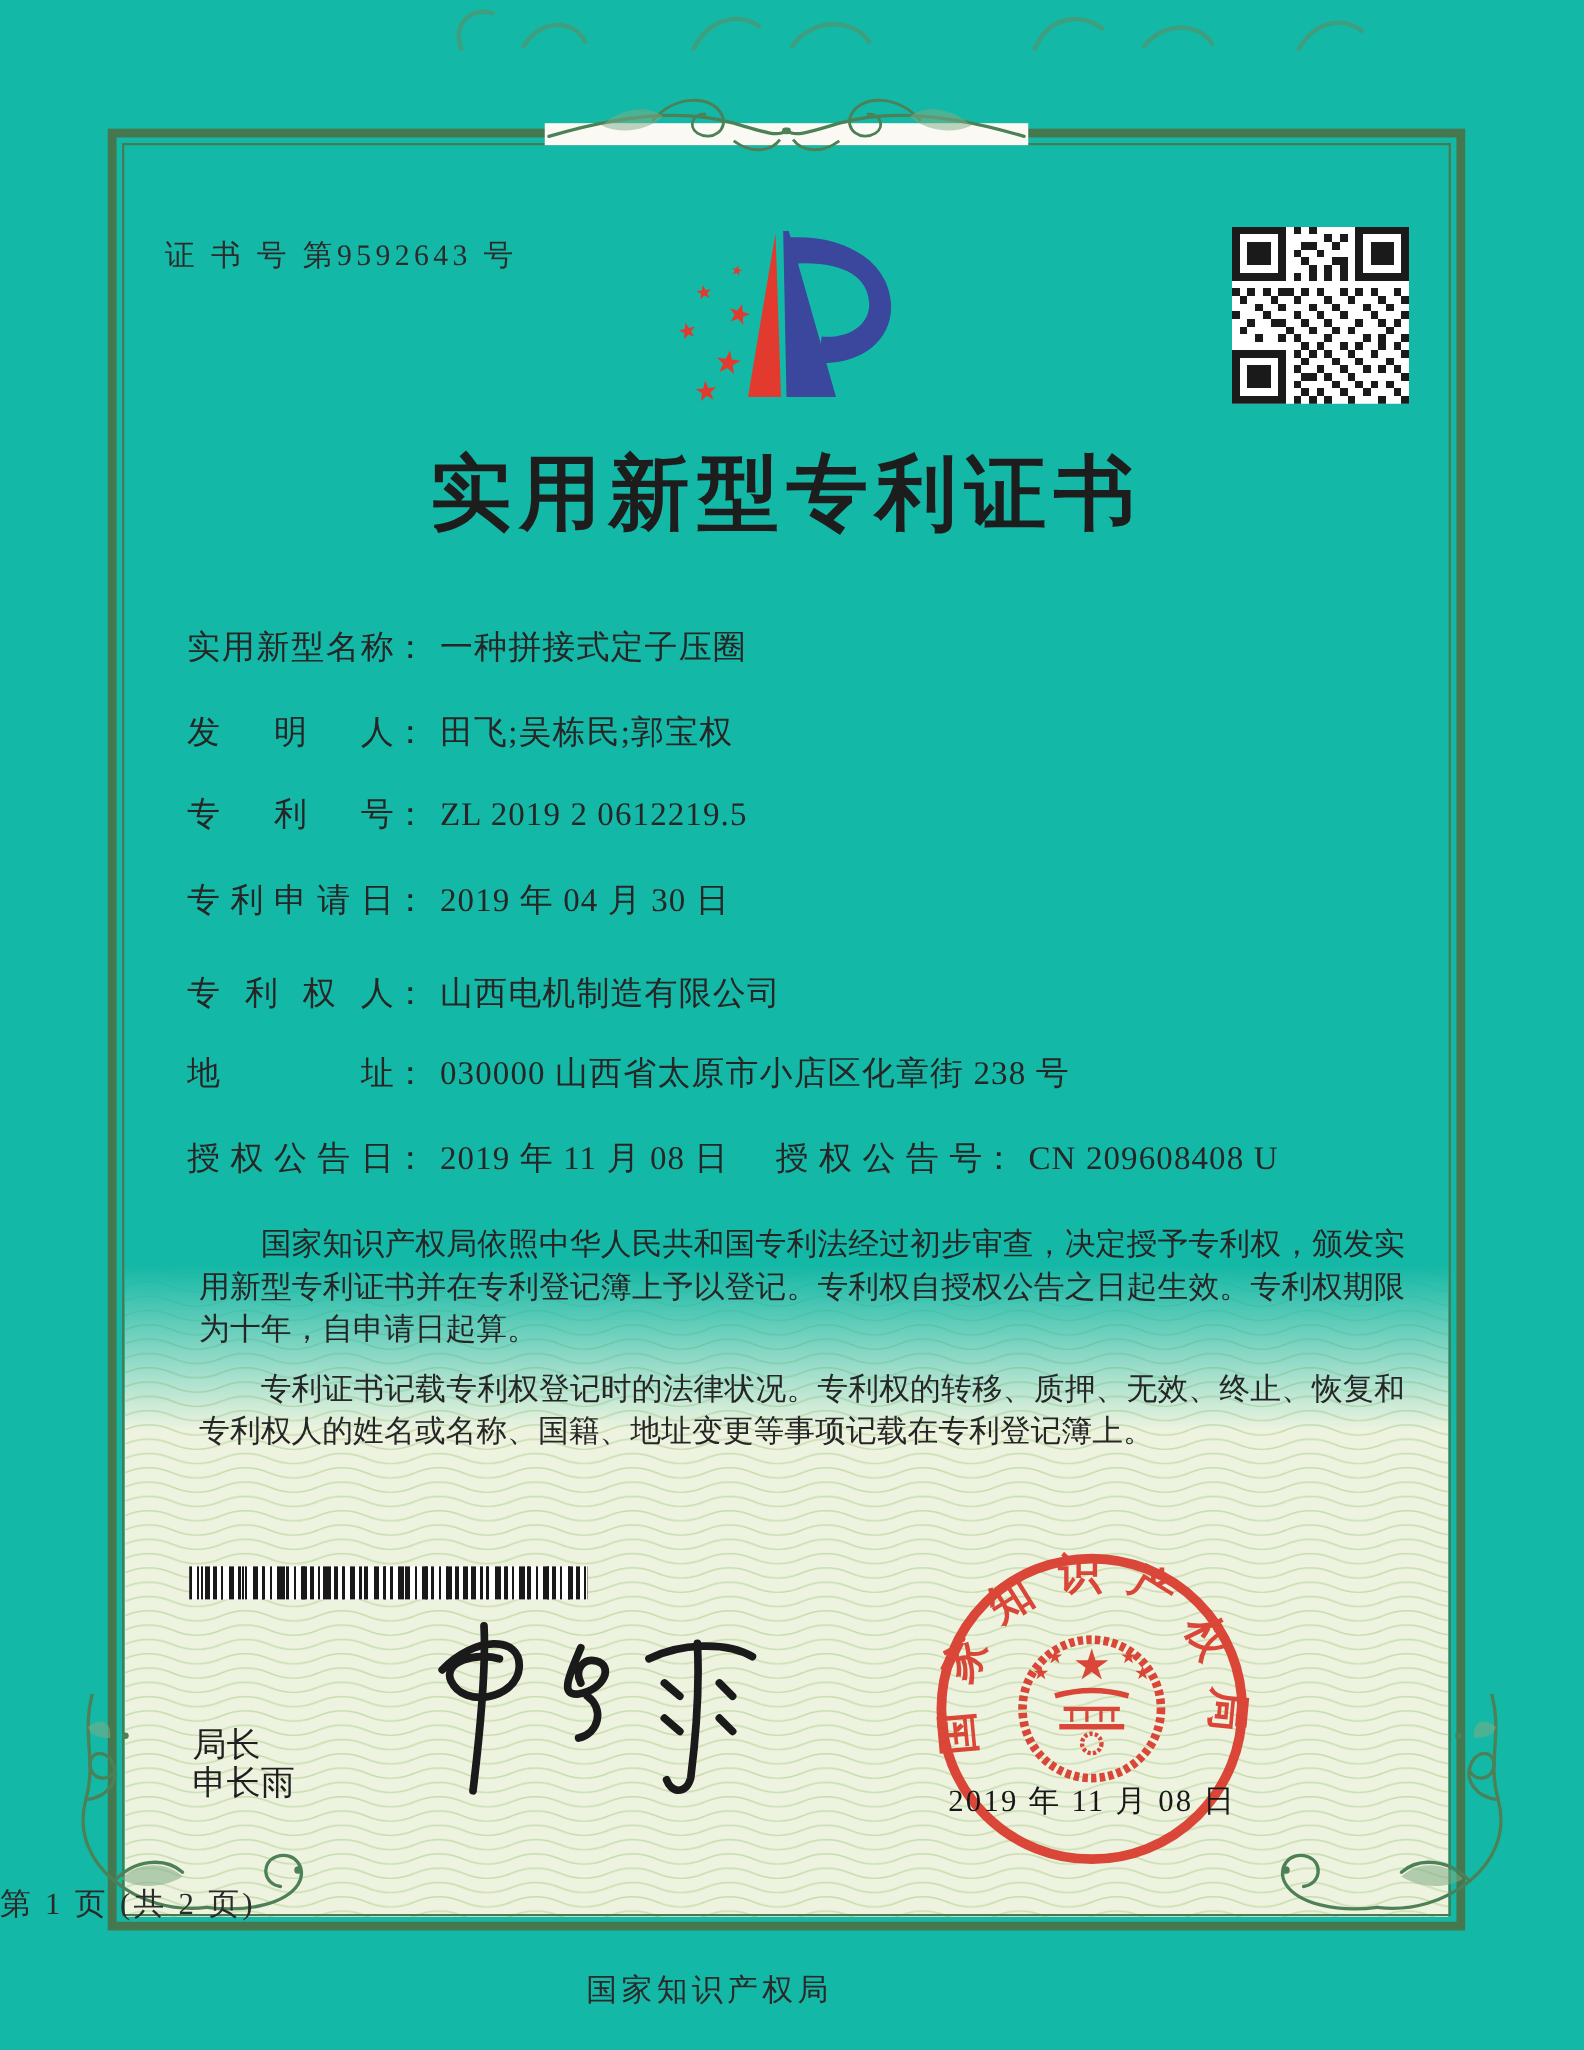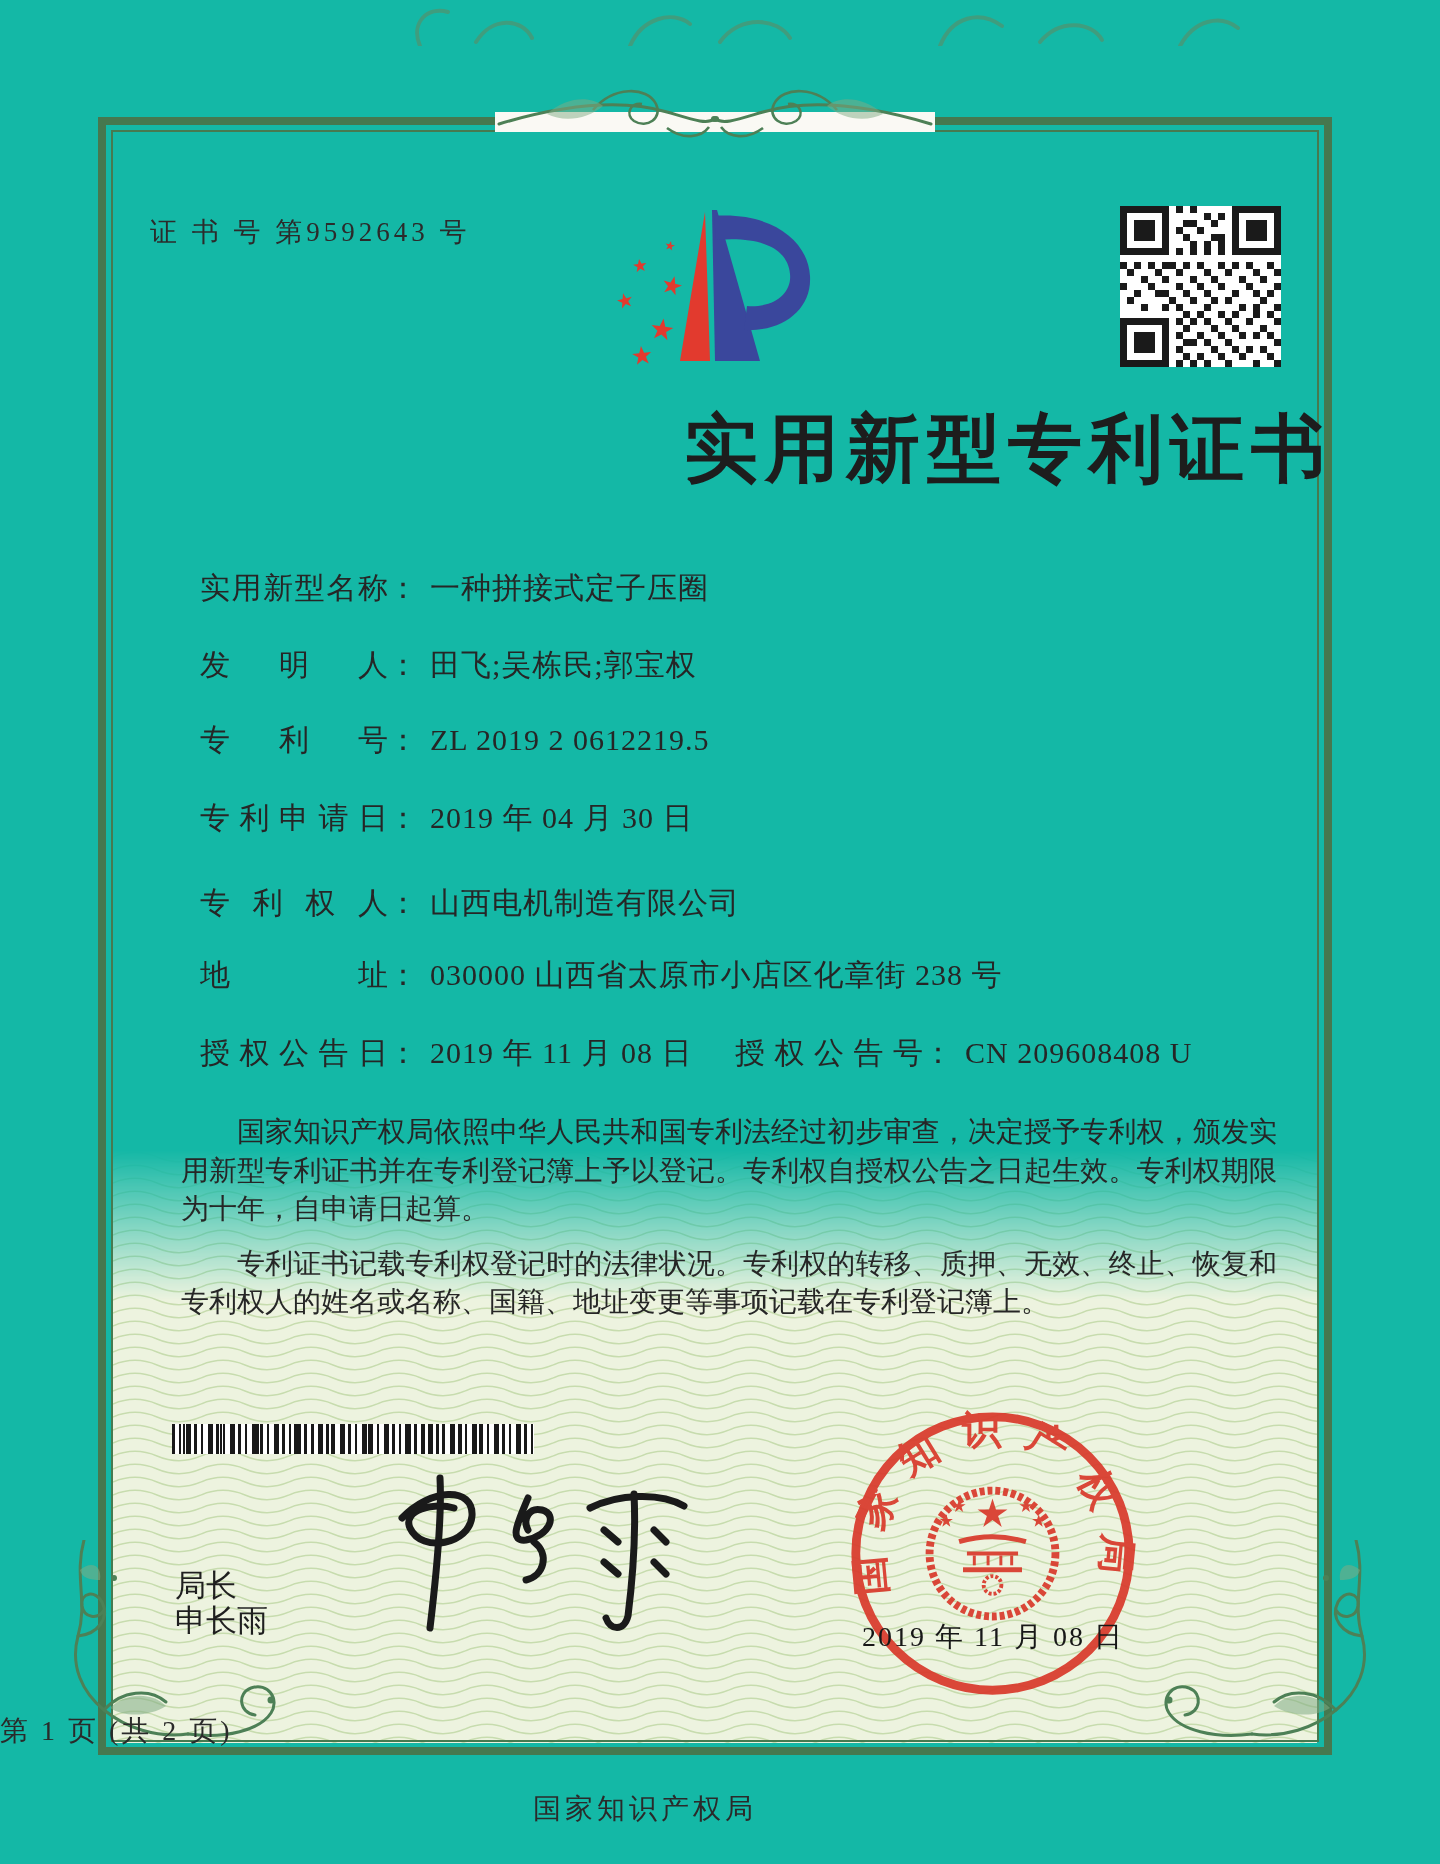--- a/index.html
+++ b/index.html
@@ -8,24 +8,24 @@
   .abs{position:absolute;}
   
   .frame-outer{left:98px;top:117px;width:1234px;height:1638px;border:8px solid #46784f;box-sizing:border-box;z-index:2;}
   .frame-inner{left:111px;top:130px;width:1208px;height:1612px;border:2px solid #477a50;box-sizing:border-box;z-index:2;}
   
   .guilloche{left:113px;top:1150px;width:1204px;height:593px;z-index:1;
     -webkit-mask-image:linear-gradient(180deg,transparent 0,#000 150px);
     mask-image:linear-gradient(180deg,transparent 0,#000 150px);}
   
   .certno{left:150px;top:214px;font-size:27px;letter-spacing:4px;color:#2b2b2b;z-index:4;}
-  .title{left:98px;top:400px;width:1234px;text-align:right;font-size:74px;font-weight:bold;
+  .title{left:98px;top:400px;width:1234px;text-align:center;font-size:74px;font-weight:bold;
          letter-spacing:7px;color:#1d1d1d;z-index:4;}
   .frow{left:170px;width:1160px;font-size:30px;color:#262626;z-index:4;white-space:nowrap;}
-  .flabel{display:inline-block;width:188px;text-align:justify;text-align-last:justify;margin-left:30px;}
+  .flabel{display:inline-block;width:188px;text-align:justify;text-align-last:justify;}
   .fcolon{display:inline-block;}
   .fval{margin-left:12px;letter-spacing:1px;}
   .grant2{position:absolute;left:535px;top:0;white-space:nowrap;}
   .paras{left:165px;top:1097px;width:1128px;font-size:28px;line-height:38.5px;
          text-align:justify;color:#262626;z-index:4;}
   .paras p{margin:16px;text-indent:2em;}
   
   .barcode{left:172px;top:1424px;width:362px;height:30px;z-index:4;background-color:#fff;
     background-image:
       repeating-linear-gradient(90deg,#181818 0 3px,transparent 3px 7px,#181818 7px 9px,transparent 9px 14px,#181818 14px 19px,transparent 19px 22px),

